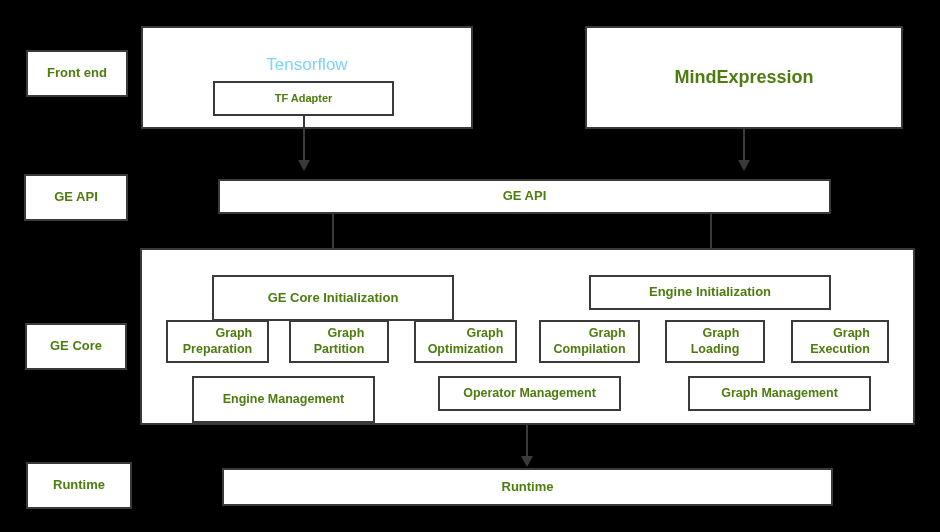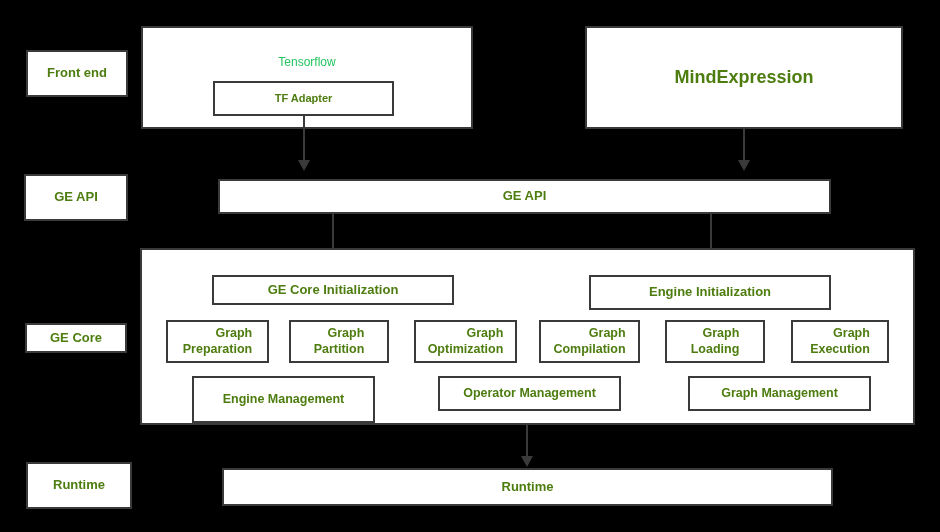--- a/index.html
+++ b/index.html
@@ -27,22 +27,22 @@
     text-align: center;
     line-height: 1.25;
     white-space: pre-line;
     font-weight: bold;
   }
   .lbl {
     font-size: 13px;
   }
   .group-title {
     position: absolute;
-    color: #22c55e;
-    font-size: 12px;
+    color: #7dd3fc;
+    font-size: 17px;
     text-align: center;
     white-space: nowrap;
   }
   .small {
     font-size: 12.5px;
     text-align: right;
   }
   .conn {
     position: absolute;
     background: #3a3a3a;
@@ -58,21 +58,21 @@
 </style>
 </head>
 <body>
 
 <div id="canvas">
 
   <div class="box lbl" style="left:26px; top:50px; width:102px; height:47px;">Front end</div>
 
   <div class="box lbl" style="left:24px; top:174px; width:104px; height:47px;">GE API</div>
 
-  <div class="box lbl" style="left:25px; top:323px; width:102px; height:30px;">GE Core</div>
+  <div class="box lbl" style="left:25px; top:323px; width:102px; height:47px;">GE Core</div>
 
   <div class="box lbl" style="left:26px; top:462px; width:106px; height:47px;">Runtime</div>
 
   <div class="box" style="left:141px; top:26px; width:332px; height:103px;"></div>
   <div class="group-title" style="left:141px; top:55px; width:332px;">Tensorflow</div>
   <div class="box" style="left:213px; top:81px; width:181px; height:35px; font-size:11px;">TF Adapter</div>
 
   <div class="box" style="left:585px; top:26px; width:318px; height:103px; font-size:18px;">MindExpression</div>
 
   <div class="conn" style="left:303px; top:116px; width:2px; height:46px;"></div>
@@ -84,21 +84,21 @@
   <div class="box" style="left:218px; top:179px; width:613px; height:35px; font-size:13px;">GE API</div>
 
   <div class="conn" style="left:332px; top:214px; width:2px; height:45px;"></div>
   <div class="arrowhead" style="left:327px; top:257px;"></div>
 
   <div class="conn" style="left:710px; top:214px; width:2px; height:45px;"></div>
   <div class="arrowhead" style="left:705px; top:257px;"></div>
 
   <div class="box" style="left:140px; top:248px; width:775px; height:177px;"></div>
 
-  <div class="box" style="left:212px; top:275px; width:242px; height:30px; font-size:13px;">GE Core Initialization</div>
+  <div class="box" style="left:212px; top:275px; width:242px; height:46px; font-size:13px;">GE Core Initialization</div>
   <div class="box" style="left:589px; top:275px; width:242px; height:35px; font-size:13px;">Engine Initialization</div>
 
   <div class="box small" style="left:166px; top:320px; width:103px; height:43px;">Graph
 Preparation</div>
   <div class="box small" style="left:289px; top:320px; width:100px; height:43px;">Graph
 Partition</div>
   <div class="box small" style="left:414px; top:320px; width:103px; height:43px;">Graph
 Optimization</div>
   <div class="box small" style="left:539px; top:320px; width:101px; height:43px;">Graph
 Compilation</div>

